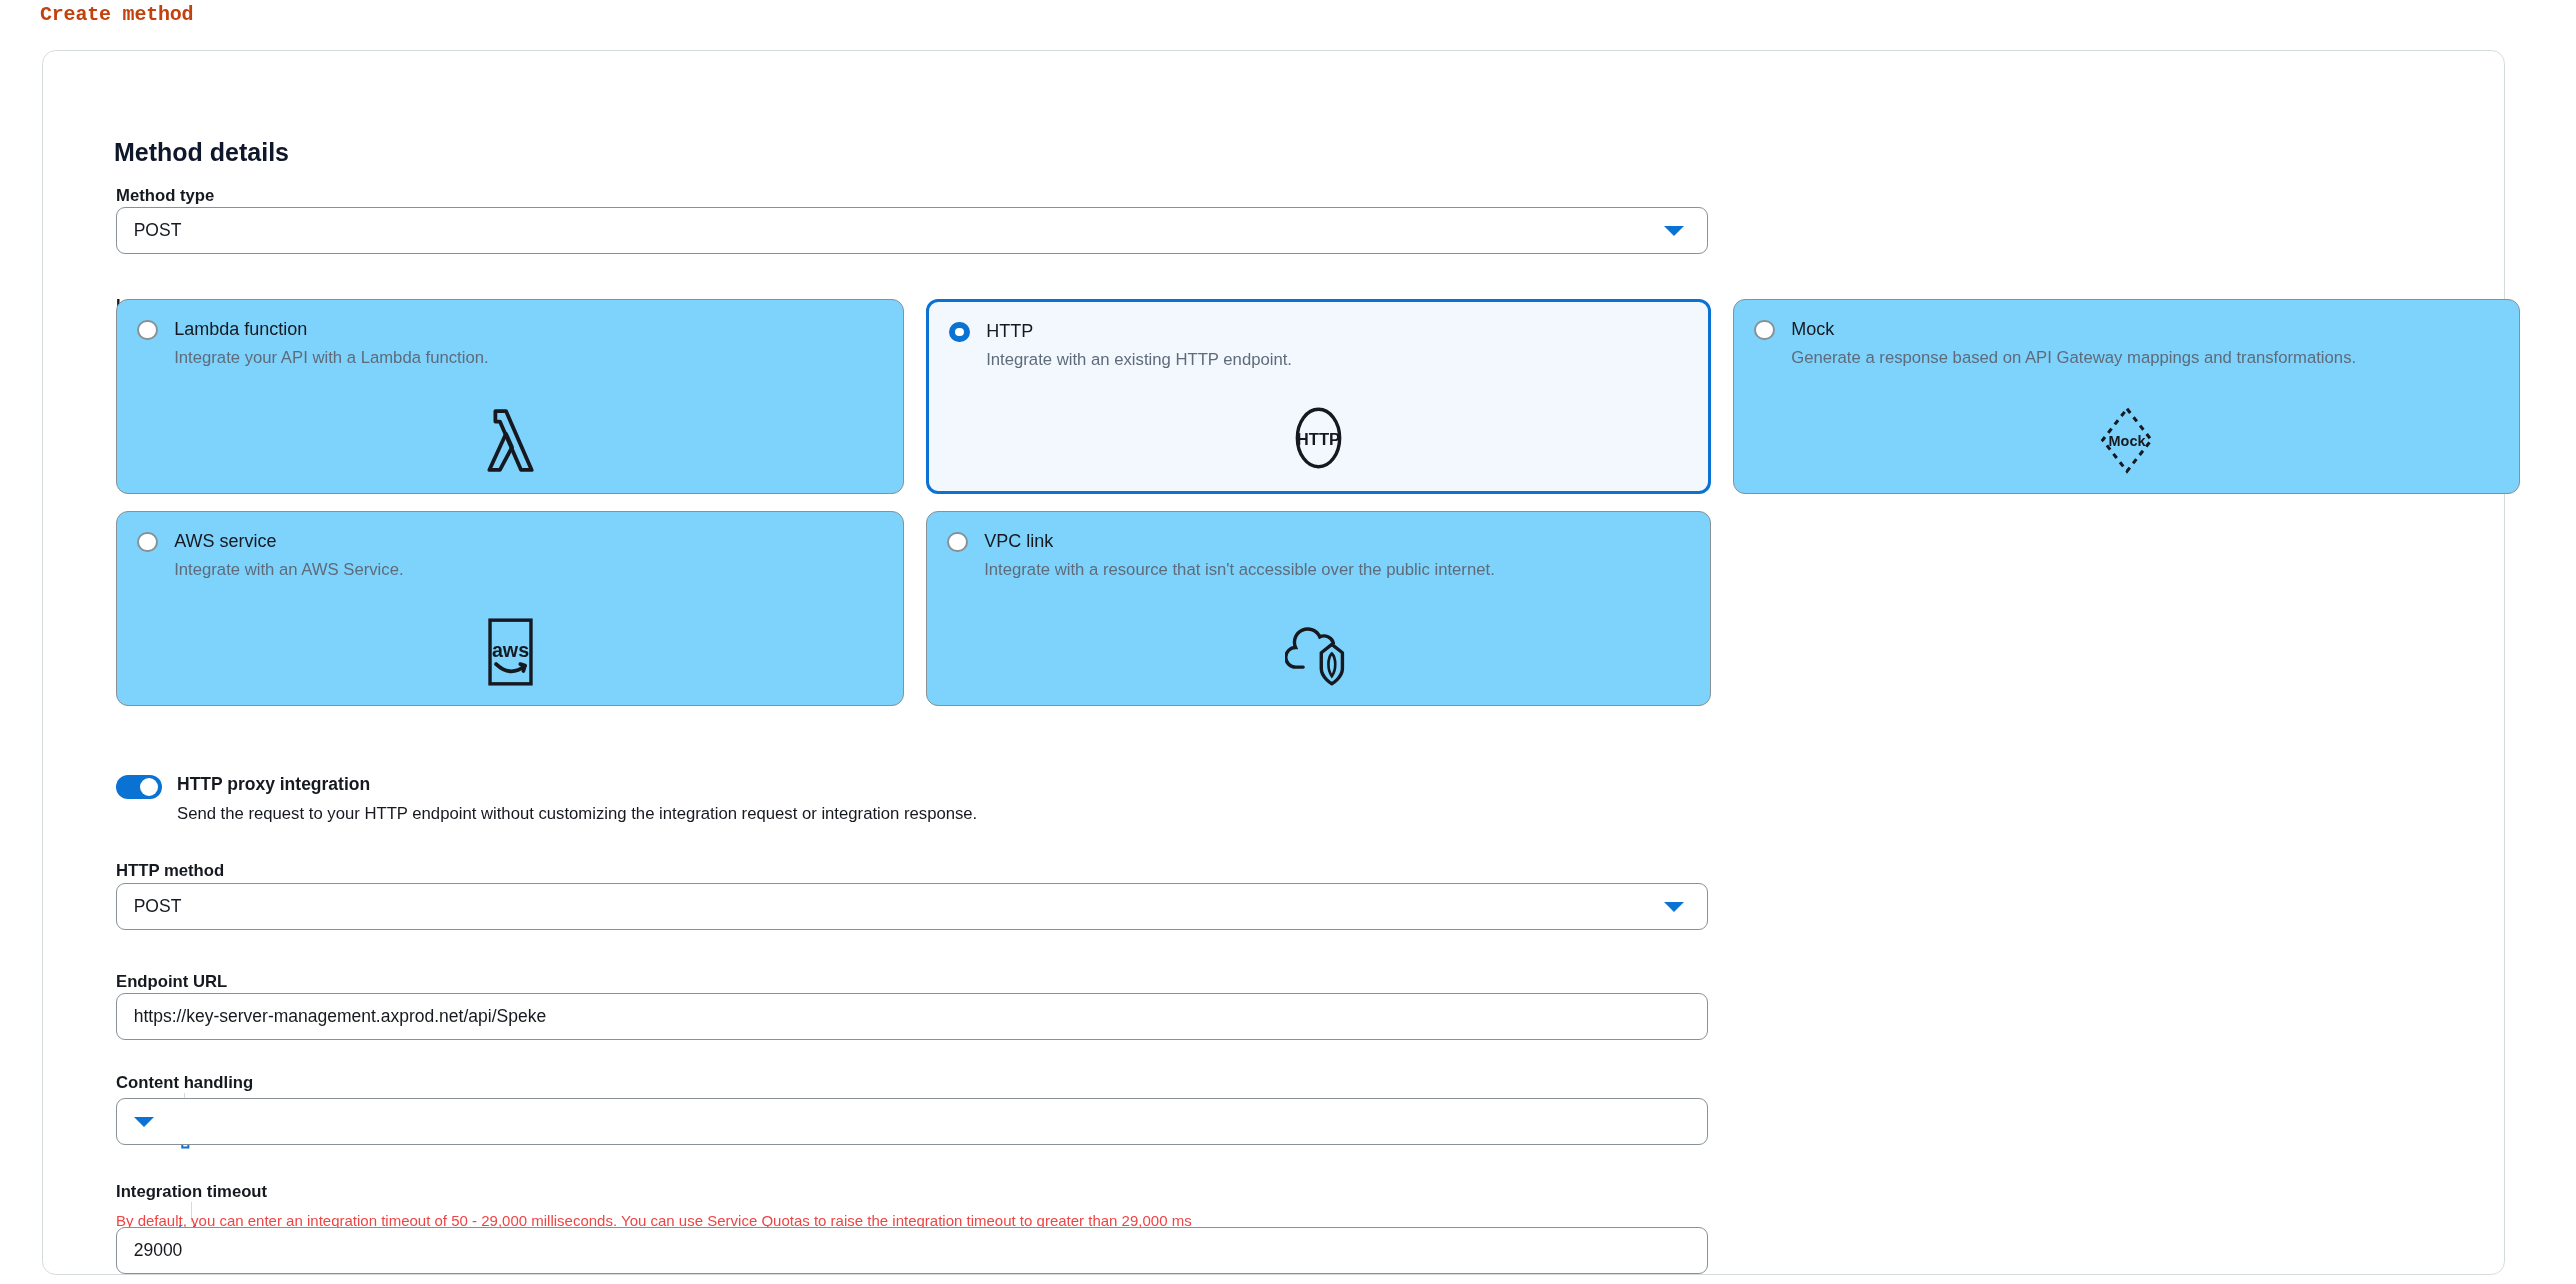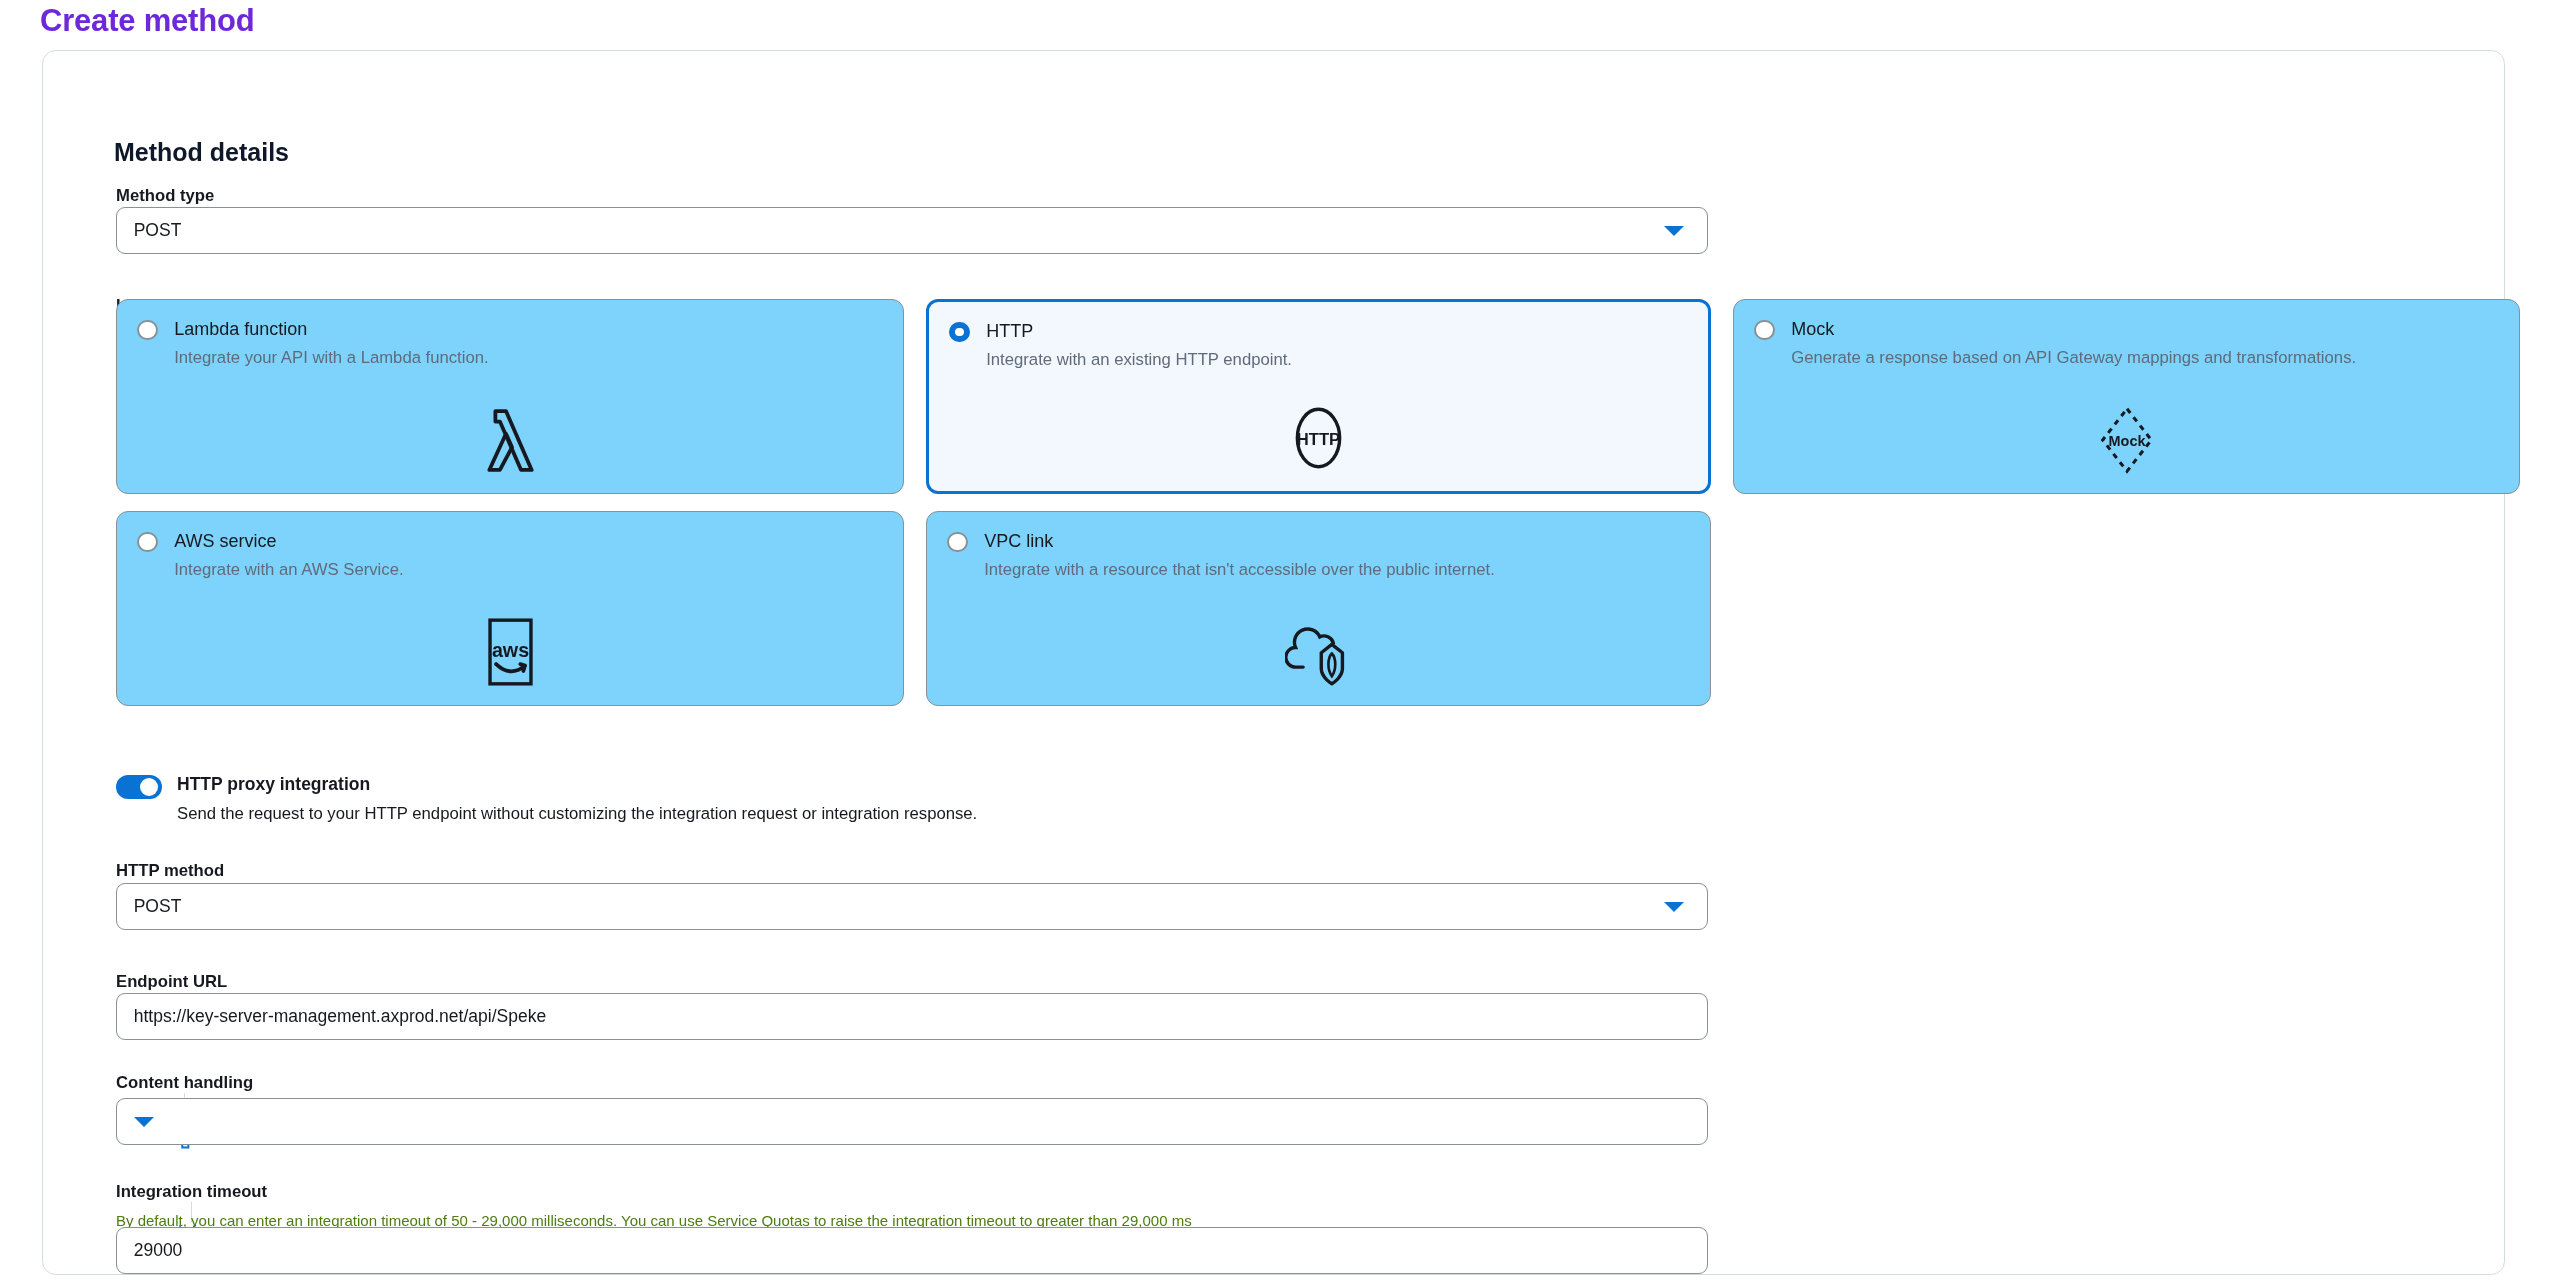--- a/index.html
+++ b/index.html
@@ -13,24 +13,25 @@
     height: 1284px;
     position: relative;
     overflow: hidden;
   }
 
   
   .page-title {
     position: absolute;
     left: 40px;
     top: 3px;
-    font-size: 31px;
-    font-weight: 700;
-    color: #6d28d9;
+    font-size: 20px;
+    font-weight: 700;
+    color: #c2410c;
     letter-spacing: -0.2px;
+    font-family: Liberation Mono, monospace;
   }
 
   
   .panel {
     position: absolute;
     left: 42px;
     top: 50px;
     width: 2463px;
     height: 1225px;
     border: 1.5px solid #d5dbdb;
@@ -197,21 +198,21 @@
   .link {
     font-size: 16.7px;
     color: #0972d3;
     font-weight: 400;
   }
   .ext-icon { margin-left: 6.8px; display: inline-flex; }
 
   .hint {
     position: absolute;
     font-size: 15px;
-    color: #4d7c0f;
+    color: #ef4444;
     white-space: nowrap;
   }
 </style>
 </head>
 <body>
 
 <div class="page-title">Create method</div>
 
 <div class="panel">
 

